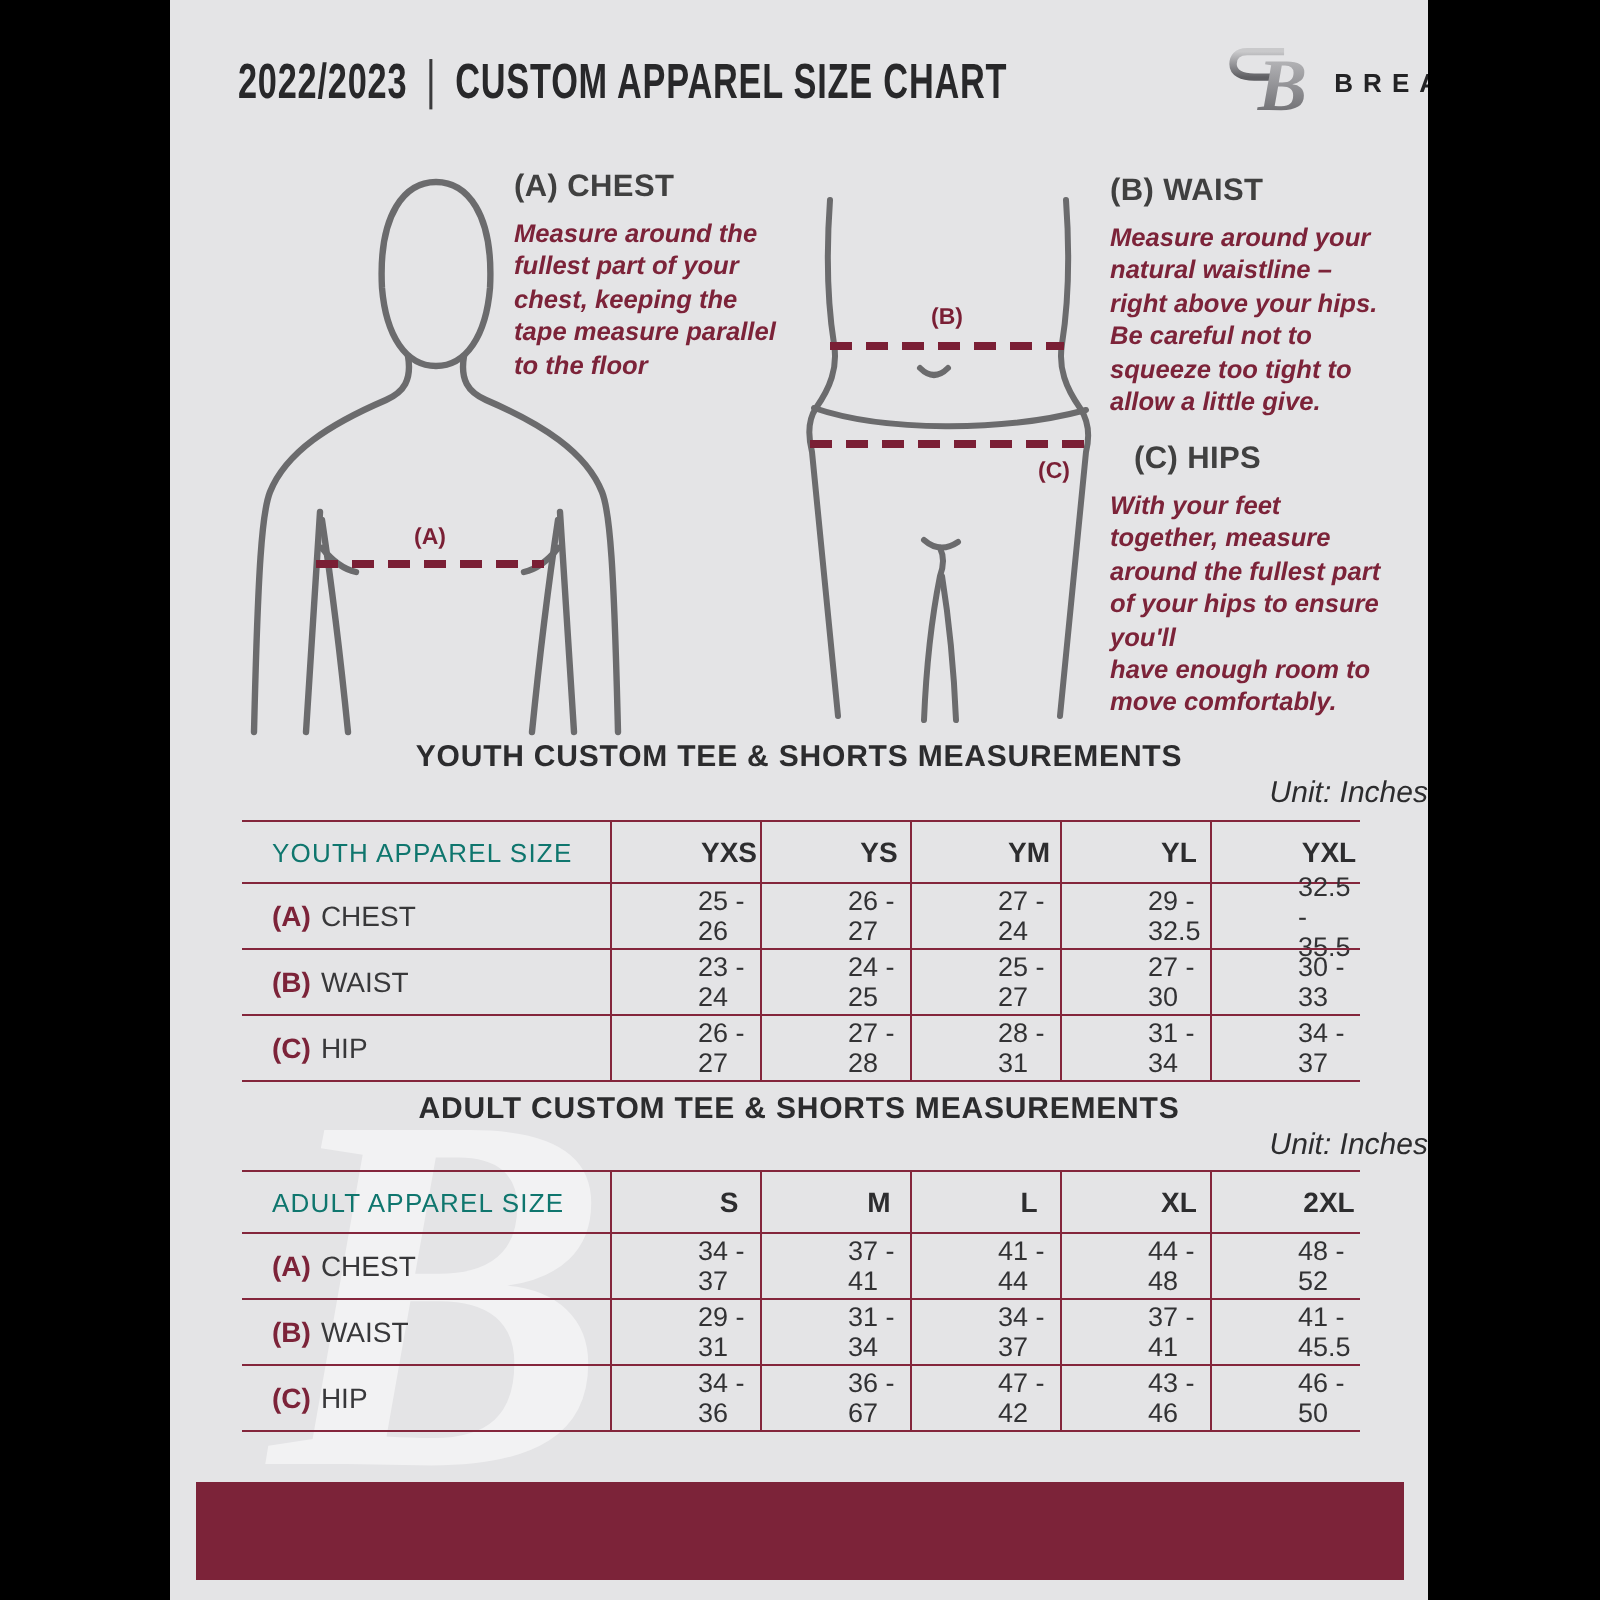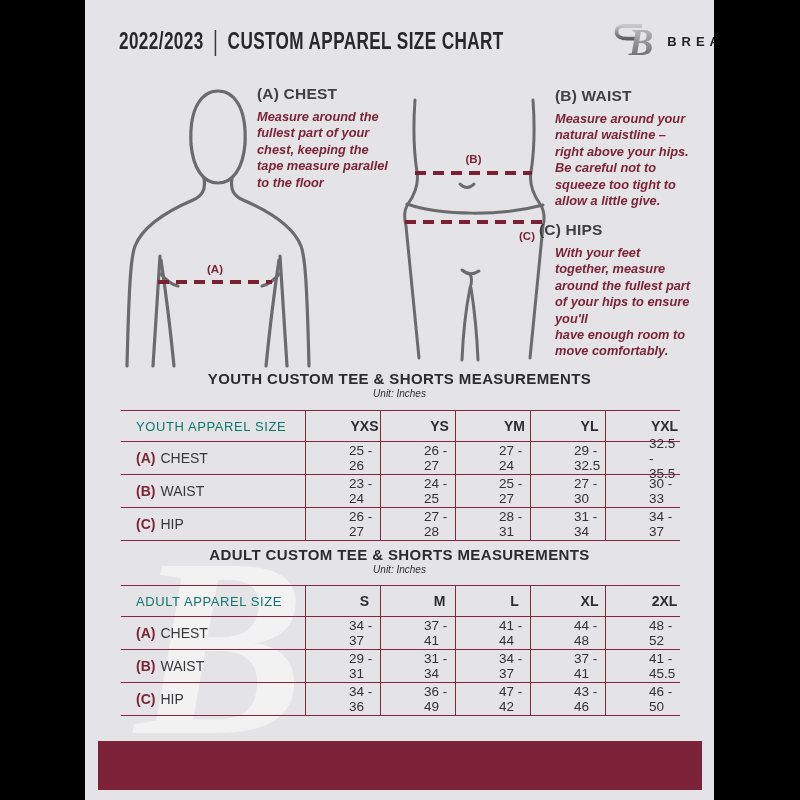--- a/index.html
+++ b/index.html
@@ -21,21 +21,21 @@
   .m-body{position:absolute;color:#7c2339;font-style:italic;font-weight:600;font-size:12.8px;
           line-height:1.28;white-space:pre-line;}
   .fig{position:absolute;}
   .dash{position:absolute;height:4px;
         background:repeating-linear-gradient(90deg,#7a1f35 0 11px,transparent 11px 18px);}
   .dash-label{position:absolute;color:#7a1f35;font-weight:bold;font-size:11.5px;text-align:center;}
 
   
   .tbl-title{position:absolute;width:629px;text-align:center;font-weight:bold;font-size:15px;
              color:#2c2c2e;letter-spacing:.4px;}
-  .tbl-unit{position:absolute;width:629px;text-align:center;font-style:italic;font-size:10px;color:#2c2c2e;}
+  .tbl-unit{position:absolute;width:629px;text-align:right;font-style:italic;font-size:15px;color:#2c2c2e;}
   .size-table{position:absolute;left:36px;width:559px;display:grid;
               grid-template-columns:184px repeat(5,1fr);
               grid-template-rows:30px 33px 33px 33px;
               border-top:1.5px solid #84263c;border-bottom:1.5px solid #84263c;}
   .cell{display:flex;align-items:center;justify-content:center;font-size:13.5px;color:#323234;}
   .cell.v{border-left:1.5px solid #84263c;padding-left:43px;}
   .cell.h{border-top:1.5px solid #84263c;}
   .cell.lab{justify-content:flex-start;padding-left:15px;letter-spacing:.6px;font-size:13px;color:#0f766e;}
   .cell.sz{font-weight:bold;font-size:14px;color:#2d2d2f;}
   .rowlab{justify-content:flex-start;padding-left:15px;gap:5px;font-size:14px;color:#38383a;}
@@ -126,21 +126,21 @@
 to the floor</div>
 
       <div class="m-head" style="left:470px;top:87px;">(B) WAIST</div>
       <div class="m-body" style="left:470px;top:111px;width:160px;">Measure around your
 natural waistline –
 right above your hips.
 Be careful not to
 squeeze too tight to
 allow a little give.</div>
 
-      <div class="m-head" style="left:454px;top:221px;">(C) HIPS</div>
+      <div class="m-head" style="left:482px;top:221px;">(C) HIPS</div>
       <div class="m-body" style="left:470px;top:245px;width:160px;">With your feet
 together, measure
 around the fullest part
 of your hips to ensure
 you'll
 have enough room to
 move comfortably.</div>
 
       <div class="tbl-title" style="top:370px;">YOUTH CUSTOM TEE &amp; SHORTS MEASUREMENTS</div>
       <div class="tbl-unit" style="top:388px;">Unit: Inches</div>
@@ -213,21 +213,21 @@
         <div class="cell v h">31 - 34</div>
         <div class="cell v h">34 - 37</div>
         <div class="cell v h">37 - 41</div>
         <div class="cell v h">41 - 45.5</div>
 
         <div class="cell h rowlab">
           <span class="pfx">(C)</span>
           <span>HIP</span>
         </div>
         <div class="cell v h">34 - 36</div>
-        <div class="cell v h">36 - 49</div>
+        <div class="cell v h">36 - 67</div>
         <div class="cell v h">47 - 42</div>
         <div class="cell v h">43 - 46</div>
         <div class="cell v h">46 - 50</div>
       </div>
     </div>
 
     <div class="footer-bar"></div>
   </div>
 </div>
 

